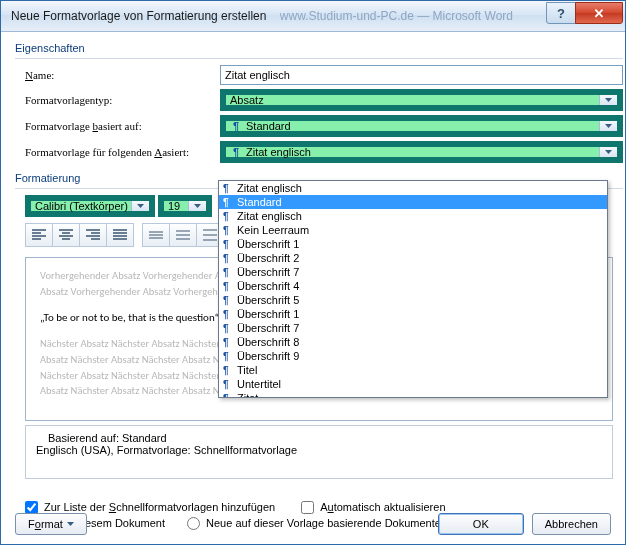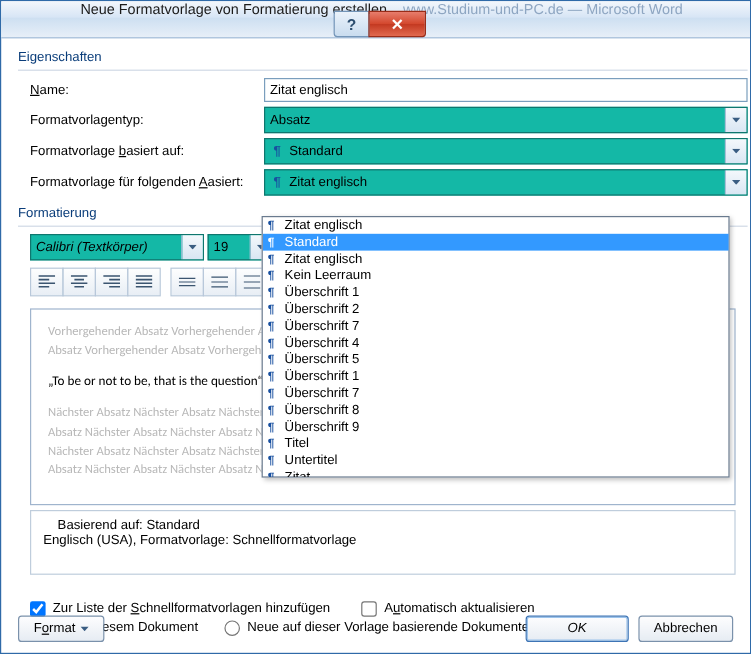--- a/index.html
+++ b/index.html
@@ -1,51 +1,51 @@
 <!DOCTYPE html>
 <html><head>
 <meta charset="utf-8">
 <style>
   html,body{margin:0;padding:0;font-family:"Segoe UI",Tahoma,sans-serif;font-size:11px;background:#fff;color:#000;}
   .window{width:626px;height:545px;border:1px solid #2f6aa8;box-sizing:border-box;background:#fff;box-shadow:0 0 8px rgba(0,0,0,.4);position:relative;overflow:hidden;}
-  .titlebar{height:30px;background:linear-gradient(to bottom,#f3f7fc 0%,#d7e5f5 45%,#cddff1 46%,#e7eff8 100%);display:flex;align-items:center;padding-left:10px;border-bottom:1px solid #9fb9d6;flex-direction:column;}
+  .titlebar{height:30px;background:linear-gradient(to bottom,#f3f7fc 0%,#d7e5f5 45%,#cddff1 46%,#e7eff8 100%);display:flex;align-items:center;padding-left:10px;border-bottom:1px solid #9fb9d6;}
   .titlebar .title{color:#1a1a1a;font-size:12px;flex:1;white-space:nowrap;overflow:hidden;}
   .titlebar .faded{color:#8ea6c2;margin-left:10px;}
   .ctrls{display:flex;height:22px;margin-right:2px;margin-top:-6px;}
   .ctrl{width:28px;height:20px;border:1px solid #7395b8;background:linear-gradient(#eaf2fb,#c9dcef);color:#2b4d6f;font-weight:bold;display:flex;align-items:center;justify-content:center;font-size:13px;margin-left:-1px;}
   .ctrl.help{border-radius:0 0 0 3px;}
   .ctrl.close{width:46px;border-radius:0 0 3px 0;background:linear-gradient(#e77d6c,#d4492f 48%,#c43a22 52%,#e1694f);border-color:#9a2c18;color:#fff;}
   .client{padding:8px 2px 10px 14px;position:relative;height:calc(100% - 30px);box-sizing:border-box;}
   .section-title{color:#0a3d7a;margin:2px 0 4px 0;font-size:11px;}
   .rule{height:1px;background:#d0d9e5;margin-bottom:6px;}
   .row{display:flex;align-items:center;margin:4px 0 4px 0;}
-  .lbl{width:195px;padding-left:10px;}
+  .lbl{width:195px;padding-left:10px;font-family:Liberation Serif, serif;}
   .ul{text-decoration:underline;}
   .txt-input{flex:1;height:20px;border:1px solid #7a9ebd;padding:1px 4px;font:inherit;box-sizing:border-box;}
-  .combo{flex:1;height:22px;border:1px solid #0f766e;background:#14b8a6;display:flex;align-items:center;padding-left:4px;position:relative;box-sizing:border-box;}
+  .combo{flex:1;height:22px;border:6px solid #0f766e;background:#86efac;display:flex;align-items:center;padding-left:4px;position:relative;box-sizing:border-box;}
   .combo .dd{position:absolute;right:0;top:0;bottom:0;width:17px;border-left:1px solid #a8bed6;background:linear-gradient(#f4f8fc,#d9e6f3);display:flex;align-items:center;justify-content:center;}
   .dd svg{width:7px;height:4px;}
   .para-icon{color:#1850a0;font-weight:bold;margin-right:4px;display:inline-block;width:12px;text-align:center;}
   .formatting-bar{display:flex;align-items:center;gap:3px;margin-top:4px;padding-left:10px;}
-  .combo.sm{flex:none;width:145px;font-style:italic;}
+  .combo.sm{flex:none;width:130px;}
   .combo.tiny{flex:none;width:54px;}
   .btngrid{display:flex;margin-top:6px;padding-left:10px;}
   .tbtn{width:26px;height:22px;border:1px solid #b8c8da;background:linear-gradient(#fdfefe,#e8eef5);display:flex;align-items:center;justify-content:center;margin-right:-1px;}
   .tbtn.gap{margin-right:8px;}
   .tbtn svg{width:14px;height:12px;}
   .preview{margin:10px 10px 4px 10px;border:1px solid #9fb4cd;height:142px;padding:10px 14px;font-size:11px;color:#b8b8b8;overflow:hidden;line-height:1.5;font-family:Calibri,sans-serif;}
   .preview .ghost{font-size:10.5px;}
   .preview .sample{color:#000;margin:10px 0;font-size:11px;}
   .infobox{margin:2px 10px 0 10px;border:1px solid #bfcddc;padding:6px 10px;height:40px;font-size:11px;}
   .bottomopts{margin-top:22px;padding-left:10px;}
   .bottomopts .optrow{display:flex;align-items:flex-start;gap:6px;margin:3px 0;}
   input[type=checkbox],input[type=radio]{margin:0;width:13px;height:13px;}
   .btnbar{position:absolute;bottom:10px;left:14px;right:14px;display:flex;align-items:center;}
   .wbtn{height:22px;border:1px solid #7a91ab;background:linear-gradient(#fdfdfe,#e6ecf3);padding:0 12px;border-radius:3px;font:inherit;display:flex;align-items:center;gap:4px;min-width:72px;justify-content:center;}
-  .wbtn.ok{border:1px solid #3d74b5;box-shadow:inset 0 0 0 1px #9cc4ec;min-width:86px;font-style:italic;}
+  .wbtn.ok{border:1px solid #3d74b5;box-shadow:inset 0 0 0 1px #9cc4ec;min-width:86px;}
   .spacer{flex:1;}
   .dropdown-list{position:absolute;left:217px;top:148px;width:388px;border:1px solid #697a8e;background:#fff;box-shadow:2px 2px 4px rgba(0,0,0,.25);z-index:10;}
   .dlist{max-height:216px;overflow-y:scroll;}
   .ditem{display:flex;align-items:center;height:14px;padding:0 4px;font-size:11px;white-space:nowrap;}
   .ditem .pic{color:#1850a0;font-weight:bold;width:14px;display:inline-block;font-size:10px;}
   .ditem.sel{background:#3399ff;color:#fff;}
   .ditem.sel .pic{color:#fff;}
   .dlist::-webkit-scrollbar{width:17px;}
   .dlist::-webkit-scrollbar-track{background:#e9eef4;border-left:1px solid #cdd8e4;}
   .dlist::-webkit-scrollbar-thumb{background:linear-gradient(#e3ecf5,#c3d5e8);border:1px solid #9db4cc;border-radius:2px;}

